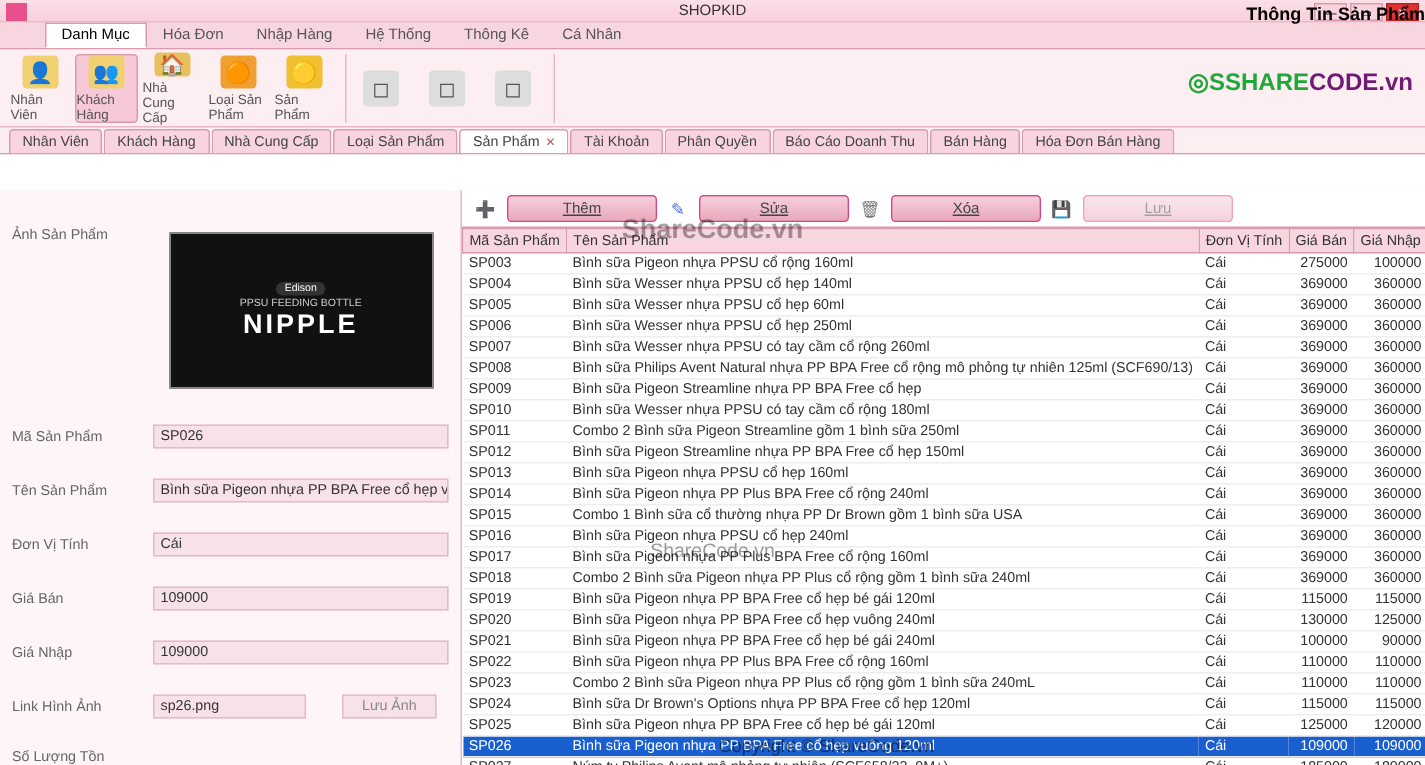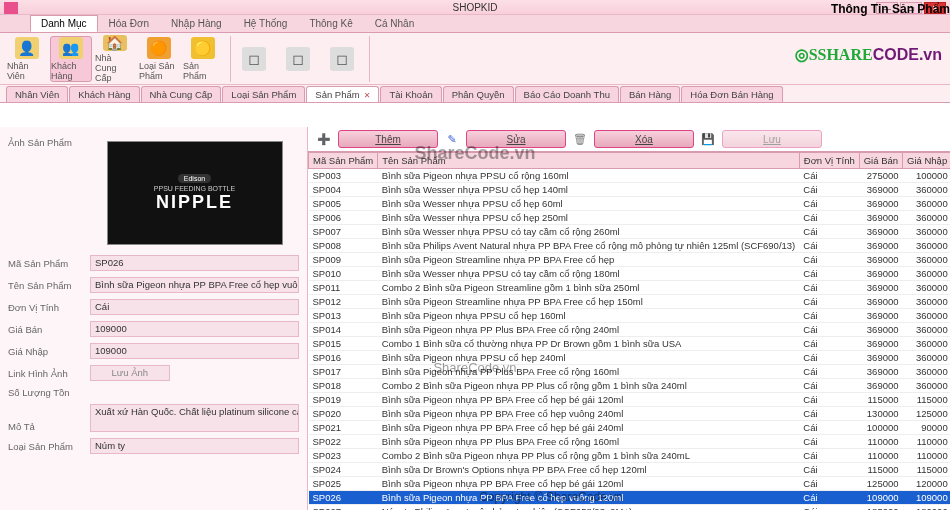--- a/index.html
+++ b/index.html
@@ -12,35 +12,35 @@
   .titlebar .menu-file { position:absolute; left:4px; top:2px; width:14px; height:12px; background:#e94f8a; }
   .menutabs { height:18px; background:#f8d6e0; display:flex; align-items:flex-end; padding-left:30px; gap:0; border-bottom:1px solid #d99bb0; }
   .menutabs .tab { padding:2px 10px; font-size:10px; color:#555; cursor:pointer; border:1px solid transparent; }
   .menutabs .tab.active { background:#fff; border:1px solid #d99bb0; border-bottom-color:#fff; color:#000; }
   .ribbon { height:52px; background:#fdeef2; display:flex; align-items:center; gap:2px; padding:2px 6px; border-bottom:1px solid #e8b8c8; position:relative; }
   .ribbon .grp { display:flex; gap:2px; padding-right:6px; border-right:1px solid #e8b8c8; }
   .ribbon .rbtn { width:42px; height:46px; display:flex; flex-direction:column; align-items:center; justify-content:center; gap:2px; font-size:9px; color:#555; border:1px solid transparent; border-radius:3px; cursor:pointer; }
   .ribbon .rbtn.active { background:#f7c8d7; border-color:#d99bb0; }
   .ribbon .ricon { width:24px; height:24px; border-radius:3px; display:flex; align-items:center; justify-content:center; font-size:14px; }
   .sharecode { position:absolute; right:8px; top:12px; font-size:16px; font-weight:bold; }
-  .sharecode .s1 { color:#1ea838;font-family:Liberation Serif, serif; }
+  .sharecode .s1 { color:#1ea838; }
   .sharecode .s2 { color:#701a75; }
   .inner-tabs { height:18px; background:#fdeef2; display:flex; align-items:flex-end; padding-left:6px; gap:0; border-bottom:1px solid #d99bb0; }
   .inner-tabs .itab { padding:2px 8px; font-size:9.5px; color:#444; background:#f7d4df; border:1px solid #d99bb0; border-bottom:none; margin-right:1px; border-radius:3px 3px 0 0; position:relative; cursor:pointer; }
   .inner-tabs .itab.active { background:#fff; }
   .inner-tabs .itab .x { margin-left:4px; font-size:8px; color:#b55; }
   .content { display:flex; height:calc(510px - 18px - 18px - 52px - 18px); background:#fff; }
   .leftcol { width:308px; padding:4px 8px; background:#fdf5f7; border-right:1px solid #e8b8c8; position:relative; }
   .page-title { position:absolute; left:50%; transform:translateX(-50%); top:2px; font-size:12px; font-weight:bold; width:100%; text-align:right; pointer-events:none;padding-left:33px; }
   .page-title-wrap { height:24px; background:#fff; display:flex; align-items:center; justify-content:center; }
   .product-img { width:176px; height:104px; margin:4px auto; background:#111; color:#fff; display:flex; flex-direction:column; align-items:center; justify-content:center; border:1px solid #888; position:relative; }
   .product-img .brand { font-size:7px; background:#333; padding:1px 6px; border-radius:6px; }
   .product-img .sub { font-size:7px; margin-top:2px; color:#ccc; }
   .product-img .big { font-size:18px; font-weight:bold; letter-spacing:2px; }
-  .form-row { display:flex; align-items:center; gap:12px; margin:6px 0; }
+  .form-row { display:flex; align-items:center; gap:24px; margin:20px 0; }
   .form-row label { width:70px; font-size:9.5px; color:#666; }
   .form-row .val { flex:1; height:16px; background:#f7e2e9; border:1px solid #e8b8c8; padding:1px 4px; font-size:9.5px; color:#333; overflow:hidden; white-space:nowrap; }
   .form-row textarea.val { height:28px; resize:none; }
   .rightcol { flex:1; display:flex; flex-direction:column; }
   .actionbar { height:24px; display:flex; align-items:center; gap:6px; padding:2px 8px; }
   .actionbar .abtn { width:100px; height:18px; background:linear-gradient(#f7d0dc,#e8a8bc); border:1px solid #d48; border-radius:3px; font-size:10px; display:flex; align-items:center; justify-content:center; color:#444; cursor:pointer;text-decoration:underline; }
   .actionbar .abtn.disabled { opacity:0.5; cursor:default; }
   .actionbar .aicon { width:16px; height:16px; display:flex; align-items:center; justify-content:center; font-size:11px; }
   .tablewrap { flex:1; overflow:auto; border-top:1px solid #d99bb0; }
   table { border-collapse:collapse; width:100%; font-size:9.5px; }
@@ -156,20 +156,21 @@
     <div class="form-row">
         <label>Giá Bán</label>
         <div class="val">109000</div>
       </div>
     <div class="form-row">
         <label>Giá Nhập</label>
         <div class="val">109000</div>
       </div>
     <div class="form-row">
         <label>Link Hình Ảnh</label>
+        <div class="val" style="flex:0.6">sp26.png</div>
         <div class="val" style="flex:0.35;text-align:center;color:#888">Lưu Ảnh</div>
       </div>
     <div class="form-row">
         <label>Số Lượng Tồn</label>
       </div>
     <div class="form-row" style="align-items:flex-end">
         <label>Mô Tả</label>
         <textarea class="val" style="">Xuất xứ Hàn Quốc. Chất liệu platinum silicone cao cấp. Sử dụng cho bé từ 6M+</textarea>
       </div>
     <div class="form-row">

